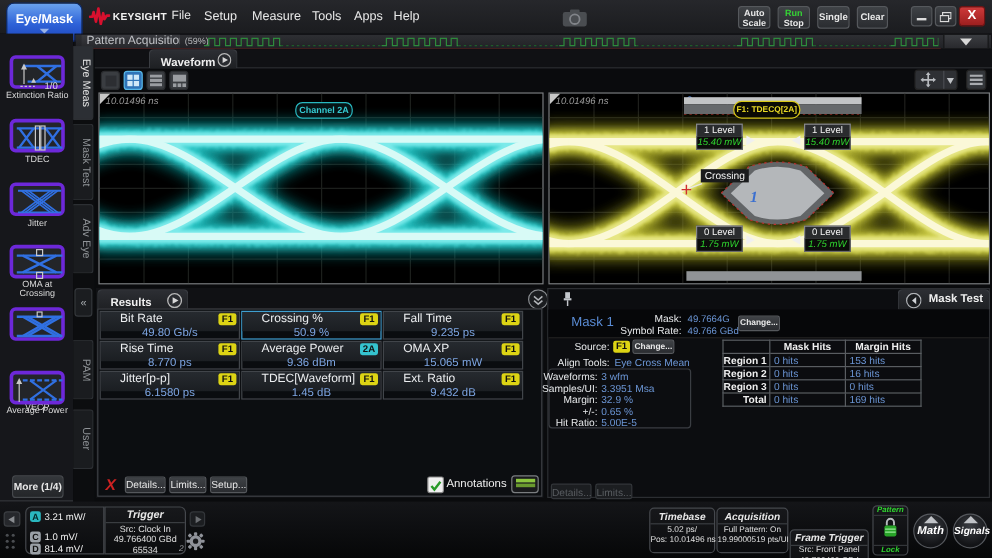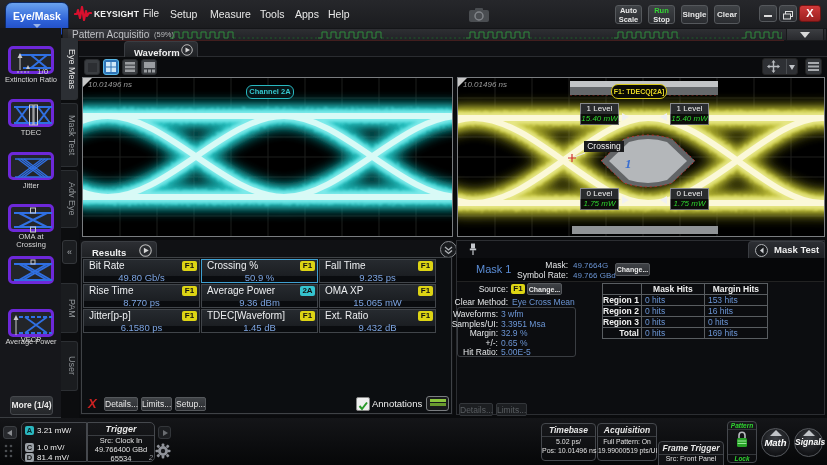--- a/index.html
+++ b/index.html
@@ -10,21 +10,21 @@
        color:#e8e8e8;text-align:center;box-sizing:border-box;}
   .vtab{position:absolute;left:61px;width:17px;background:#1a1c1f;color:#909498;
         writing-mode:vertical-rl;text-align:center;font-size:9px;border-radius:0 3px 3px 0;
         border:1px solid #2c2f33;border-left:none;box-sizing:border-box;}
   .sbtn{position:absolute;left:8px;width:46px;height:28px;background:#232529;
         border:3px solid #6d28d9;border-radius:5px;box-sizing:border-box;}
   .slbl{position:absolute;left:0;width:62px;text-align:center;color:#d8d8d8;font-size:7.5px;line-height:8px;}
   .cell{position:absolute;width:117px;height:24px;background:#0a0c0f;border:1px solid #41454a;
         box-sizing:border-box;}
   .cellt{position:absolute;left:0;top:0;right:0;height:16px;background:linear-gradient(#262a2f,#1b1e22);
-         color:#eceef0;font-size:10px;line-height:12px;padding-left:5px;}
+         color:#eceef0;font-size:10px;line-height:12px;padding-left:16px;}
   .cellv{position:absolute;left:0;top:12px;right:0;height:10px;color:#7da5e2;font-size:9.5px;
          line-height:11px;text-align:center;}
   .badge{position:absolute;right:2px;top:1px;width:15px;height:10px;background:#ddd414;border-radius:2px;
          color:#111;font-size:8px;font-weight:bold;text-align:center;line-height:10px;}
   .mlabel{color:#e6e8ea;font-size:8.5px;text-align:right;position:absolute;}
   .mval{color:#6b95d4;font-size:8.5px;position:absolute;}
   .bpanel{position:absolute;background:linear-gradient(#17181b,#0b0c0e);border:1px solid #45484d;
           border-radius:4px;box-sizing:border-box;color:#e8e8e8;}
   .bphdr{font-size:8.5px;font-weight:bold;font-style:italic;text-align:center;
          border-bottom:1px solid #3a3d41;padding:1px 0;}
@@ -432,21 +432,21 @@
 <div class="abs" style="left:476px;top:263px;color:#5b8dd6;font-size:11px;">Mask 1</div>
 <div class="mlabel" style="left:480px;top:260px;width:88px;">Mask:</div>
 <div class="mval" style="left:573px;top:261px;font-size:8px;">49.7664G</div>
 <div class="mlabel" style="left:480px;top:270px;width:88px;">Symbol Rate:</div>
 <div class="mval" style="left:573px;top:270.5px;font-size:8px;">49.766 GBd</div>
 <div class="btn abs" style="left:615px;top:263px;width:35px;height:13px;font-size:7px;font-weight:bold;line-height:12px;border-radius:2px;white-space:nowrap;overflow:hidden;">Change...</div>
 
 <div class="mlabel" style="left:450px;top:284px;width:58px;">Source:</div>
 <div class="abs" style="left:511px;top:284px;width:14px;height:10px;background:#ddd414;border-radius:2px;color:#111;font-size:8px;font-weight:bold;text-align:center;line-height:10px;">F1</div>
 <div class="btn abs" style="left:527px;top:283px;width:35px;height:12px;font-size:7px;font-weight:bold;line-height:11px;border-radius:2px;white-space:nowrap;overflow:hidden;">Change...</div>
-<div class="mlabel" style="left:430px;top:297px;width:78px;">Clear Method:</div>
+<div class="mlabel" style="left:430px;top:297px;width:78px;">Align Tools:</div>
 <div class="mval" style="left:512px;top:297px;">Eye Cross Mean</div>
 
 <div class="abs" style="left:457px;top:307px;width:119px;height:50px;border:1px solid #3a3d42;border-radius:3px;box-sizing:border-box;"></div>
 <div class="mlabel" style="left:410px;top:309px;width:88px;font-size:8.5px;">Waveforms:</div>
     <div class="mval" style="left:501px;top:309px;font-size:8.5px;">3 wfm</div>
 <div class="mlabel" style="left:410px;top:318.5px;width:88px;font-size:8.5px;">Samples/UI:</div>
     <div class="mval" style="left:501px;top:318.5px;font-size:8.5px;">3.3951 Msa</div>
 <div class="mlabel" style="left:410px;top:328px;width:88px;font-size:8.5px;">Margin:</div>
     <div class="mval" style="left:501px;top:328px;font-size:8.5px;">32.9 %</div>
 <div class="mlabel" style="left:410px;top:337.5px;width:88px;font-size:8.5px;">+/-:</div>

